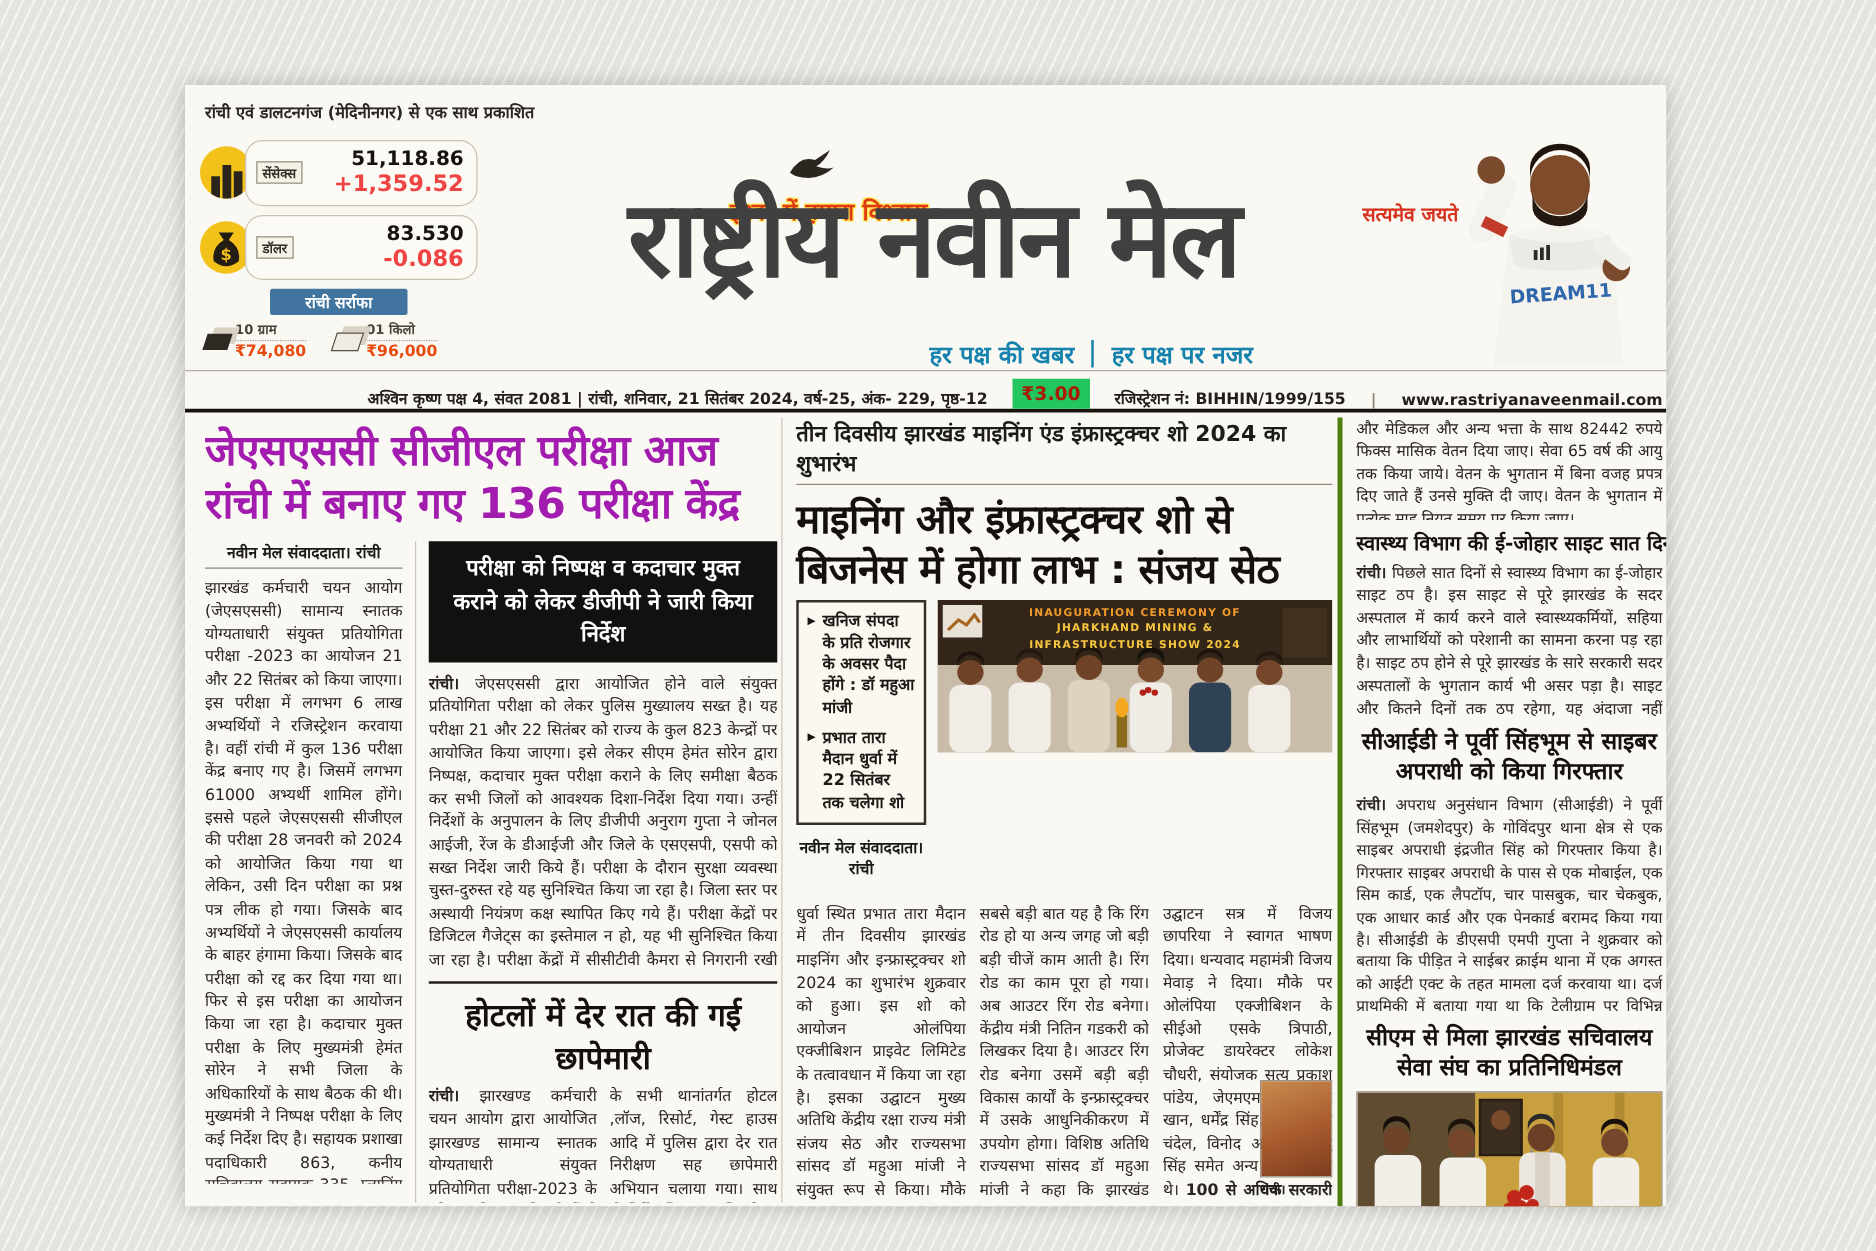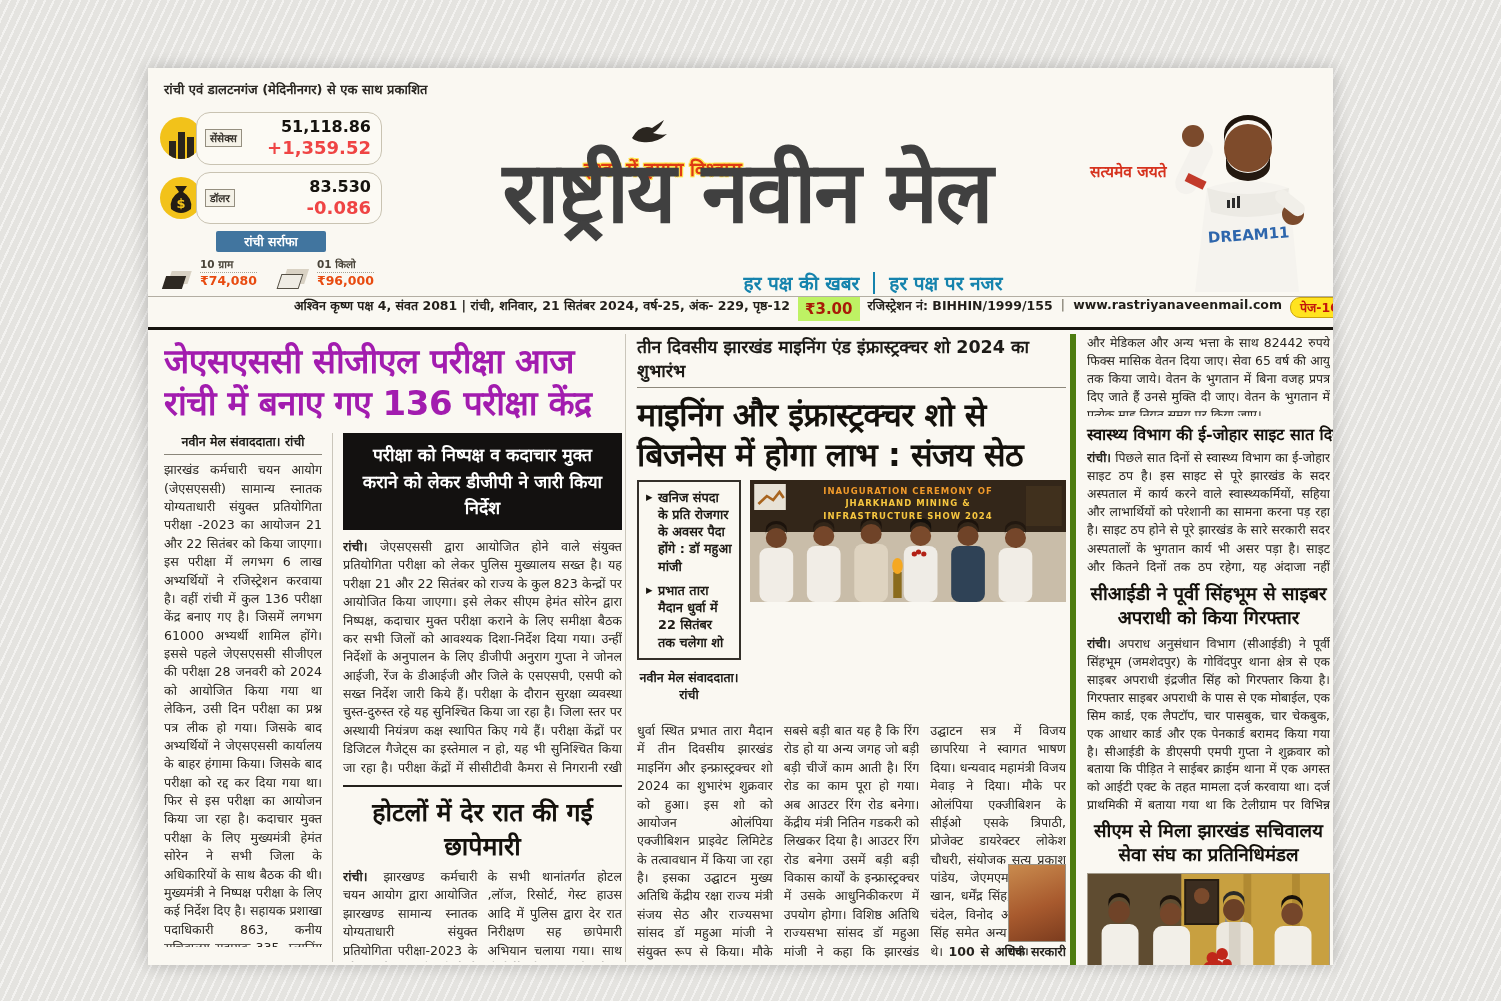--- a/index.html
+++ b/index.html
@@ -16,43 +16,43 @@
   .micon{width:42px;height:42px;border-radius:50%;background:#f2c21a;flex:0 0 auto;display:flex;align-items:flex-end;justify-content:center;gap:2px;overflow:hidden}
   .micon .bar{width:7px;background:#2a241c}
   .b1{height:18px}.b2{height:27px}.b3{height:22px}
   .mbox{border:1px solid #c9c3b2;border-radius:14px;background:#fcfaf4;display:flex;align-items:center;gap:6px;padding:4px 10px 4px 8px;width:186px;box-sizing:border-box;margin-left:-6px}
   .mchip{font-size:10.5px;font-weight:700;border:1px solid #958f80;background:#f5f2e8;padding:1px 4px;color:#35302a}
   .mvals{display:flex;flex-direction:column;align-items:flex-end;margin-left:auto;line-height:1.25}
   .mval{font-size:16px;color:#16130f}
   .mchg{font-size:18px;color:#ef4444}
   .sarrafa{background:#41759f;color:#fff;font-weight:700;font-size:12.5px;text-align:center;width:110px;margin:2px 0 6px 56px;padding:2px 0;border-radius:2px}
   .goldrow{display:flex;gap:22px;margin-left:4px}
-  .gitem{display:flex;align-items:flex-end;gap:16px}
+  .gitem{display:flex;align-items:center;gap:4px}
   .gicon{width:20px;height:13px;background:#2e2922;transform:skewX(-18deg);box-shadow:4px -5px 0 #d9d2c4;flex:0 0 auto}
   .gtxt{display:flex;flex-direction:column;line-height:1.25}
   .glab{font-size:10.5px;font-weight:700;color:#4a453a;border-bottom:1px dotted #a7a192;padding-bottom:1px}
   .gval{font-size:12.5px;font-weight:800;color:#e84b10}
   .tagline{position:absolute;left:436px;top:88px;font-size:19px;font-weight:800;color:#df3a14;
     text-shadow:1px 1px 0 #ffe84d,-1px -1px 0 #ffe84d,1px -1px 0 #ffe84d,-1px 1px 0 #ffe84d}
   .nameplate{position:absolute;left:168px;top:76px;width:862px;text-align:center;font-size:85px;font-weight:800;letter-spacing:-2px;line-height:1.15;color:#404040;white-space:nowrap}
   .slogans{position:absolute;left:430px;top:202px;width:590px;display:flex;justify-content:center;gap:14px;font-size:19px;font-weight:800;color:#1583ad}
   .slog-sep{width:2px;background:#1583ad;margin:2px 0}
   .satyamev{position:absolute;left:942px;top:92px;font-size:15.5px;font-weight:800;color:#d6331f}
   .bird{position:absolute;left:478px;top:48px}
   .cricketer{position:absolute;left:1005px;top:24px;width:180px;height:206px}
   
-  .dateline{position:absolute;left:0;top:228px;width:100%;height:34px;border-top:1px solid #b3aea3;border-bottom:3px solid #17140f;display:flex;align-items:flex-start;gap:8px;padding-left:146px;box-sizing:border-box;font-size:12.5px;font-weight:700;color:#221f1a;white-space:nowrap}
-  .price{background:#bef264;color:#a81b07;font-weight:800;font-size:15px;padding:3px 7px}
+  .dateline{position:absolute;left:0;top:228px;width:100%;height:34px;border-top:1px solid #b3aea3;border-bottom:3px solid #17140f;display:flex;align-items:flex-end;gap:20px;padding-left:146px;box-sizing:border-box;font-size:12.5px;font-weight:700;color:#221f1a;white-space:nowrap}
+  .price{background:#22c55e;color:#a81b07;font-weight:800;font-size:15px;padding:3px 7px}
   .dl-sep{color:#8d887b}
   .site{font-weight:800}
   .pill{background:#ffe320;color:#c3150c;font-weight:800;border-radius:10px;padding:1px 9px;border:1px solid #caa50a}
   
   .colA{position:absolute;left:16px;top:272px;width:458px;height:622px;overflow:hidden}
   .colB{position:absolute;left:477px;top:266px;width:441px;height:628px;border-left:1px solid #cac6bb;padding-left:11px;box-sizing:border-box;overflow:hidden}
-  .colC{position:absolute;left:922px;top:266px;width:260px;height:631px;border-left:6px solid #4d7c0f;padding-left:11px;box-sizing:border-box}
+  .colC{position:absolute;left:922px;top:266px;width:260px;height:631px;border-left:4px solid #4d7c0f;padding-left:11px;box-sizing:border-box}
   .btext{font-size:12.6px;line-height:1.46;text-align:justify;color:#282520;overflow:hidden}
   .lead{font-weight:700}
   .byline{font-weight:700;text-align:center;font-size:12.5px;border-bottom:1px solid #8a867a;padding-bottom:4px;margin-bottom:6px;color:#1c1a16}
   .a-head{font-size:34px;font-weight:700;line-height:1.24;letter-spacing:-0.5px;margin:0 0 9px 0;color:#a21caf}
   .a-row{display:flex;gap:10px}
   .a-left{width:158px;flex:0 0 auto}
   .a-right{flex:1;border-left:1px solid #cac6bb;padding-left:10px;min-width:0}
   .blackbox{background:#131110;color:#fff;font-weight:800;font-size:17.5px;line-height:1.5;text-align:center;padding:9px 10px;margin-bottom:8px}
   .hotel-head{border-top:2px solid #24211c;margin:9px 0 6px 0;padding-top:7px;font-size:25px;font-weight:800;text-align:center;color:#14110c}
   .hotel-cols{display:flex;gap:10px}

